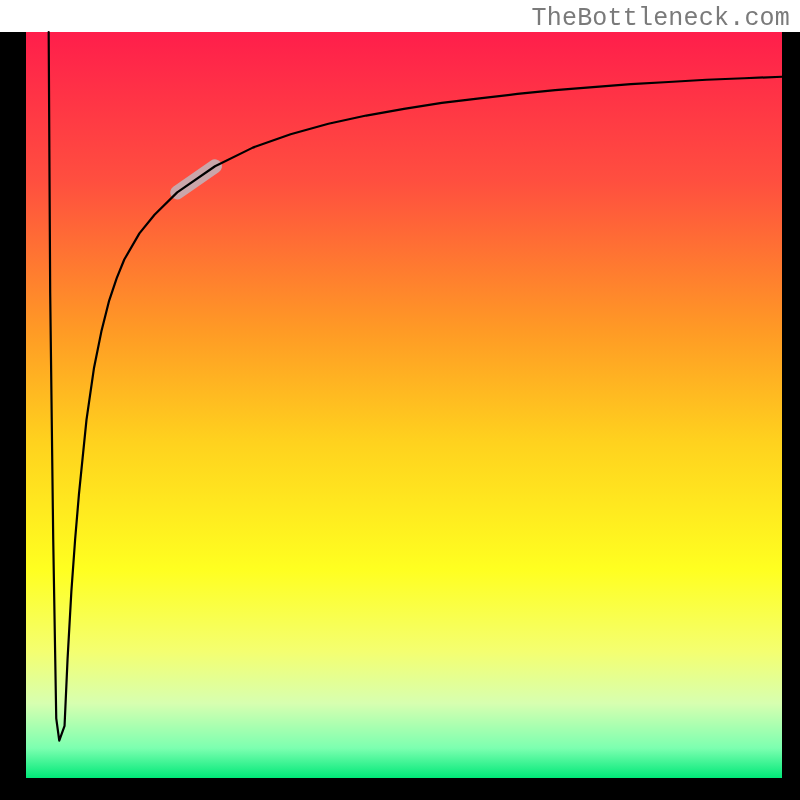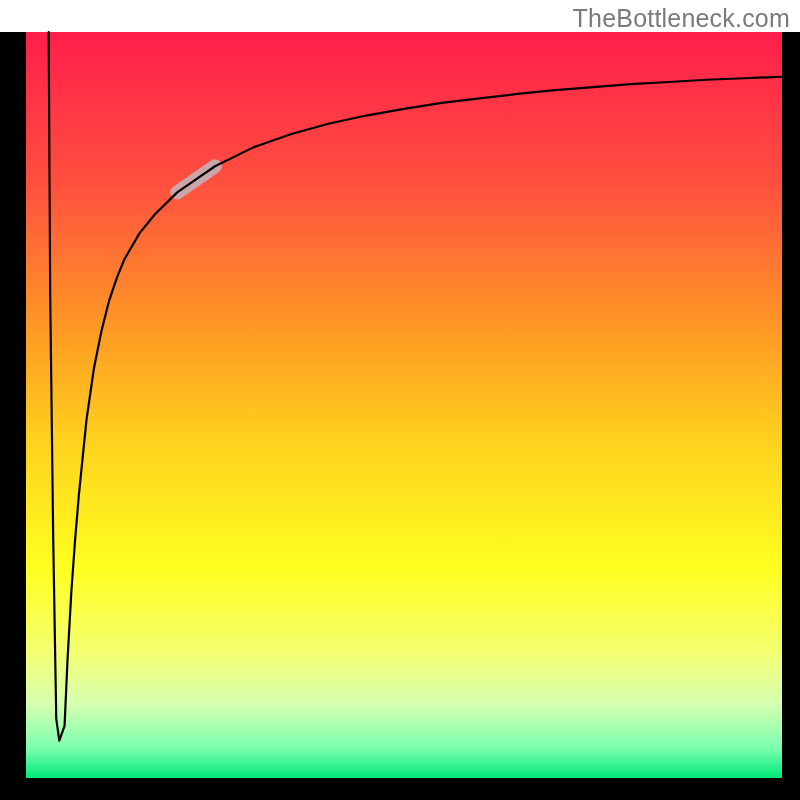--- a/index.html
+++ b/index.html
@@ -8,20 +8,21 @@
     width: 800px;
     height: 800px;
     overflow: hidden;
     background: #fff;
     font-family: Arial, Helvetica, sans-serif;
   }
   .frame {
     position: relative;
     width: 800px;
     height: 800px;
+    font-family: Liberation Mono, monospace;
   }
   .watermark {
     position: absolute;
     top: 4px;
     right: 10px;
     color: #7a7a7a;
     font-size: 25px;
     font-weight: 500;
     z-index: 10;
     letter-spacing: 0.2px;

